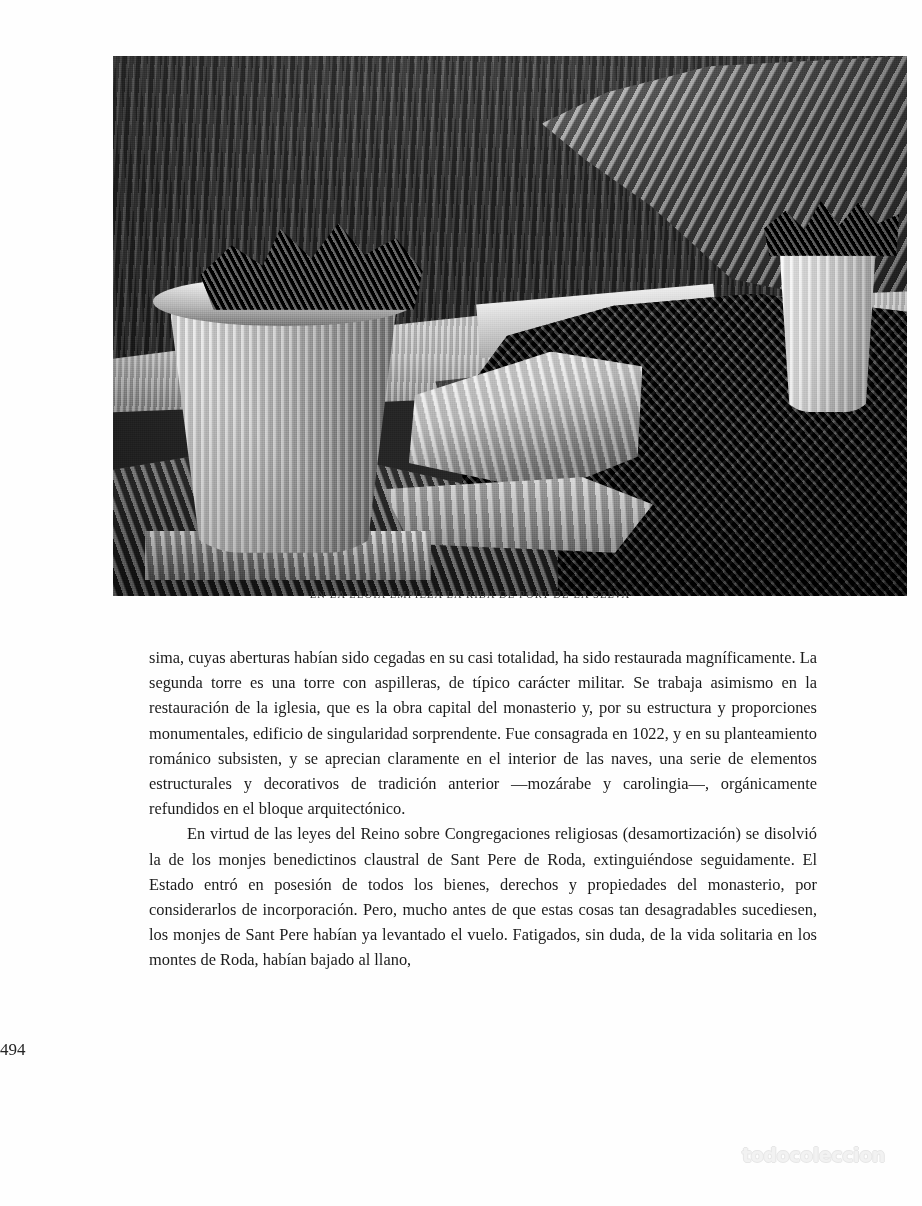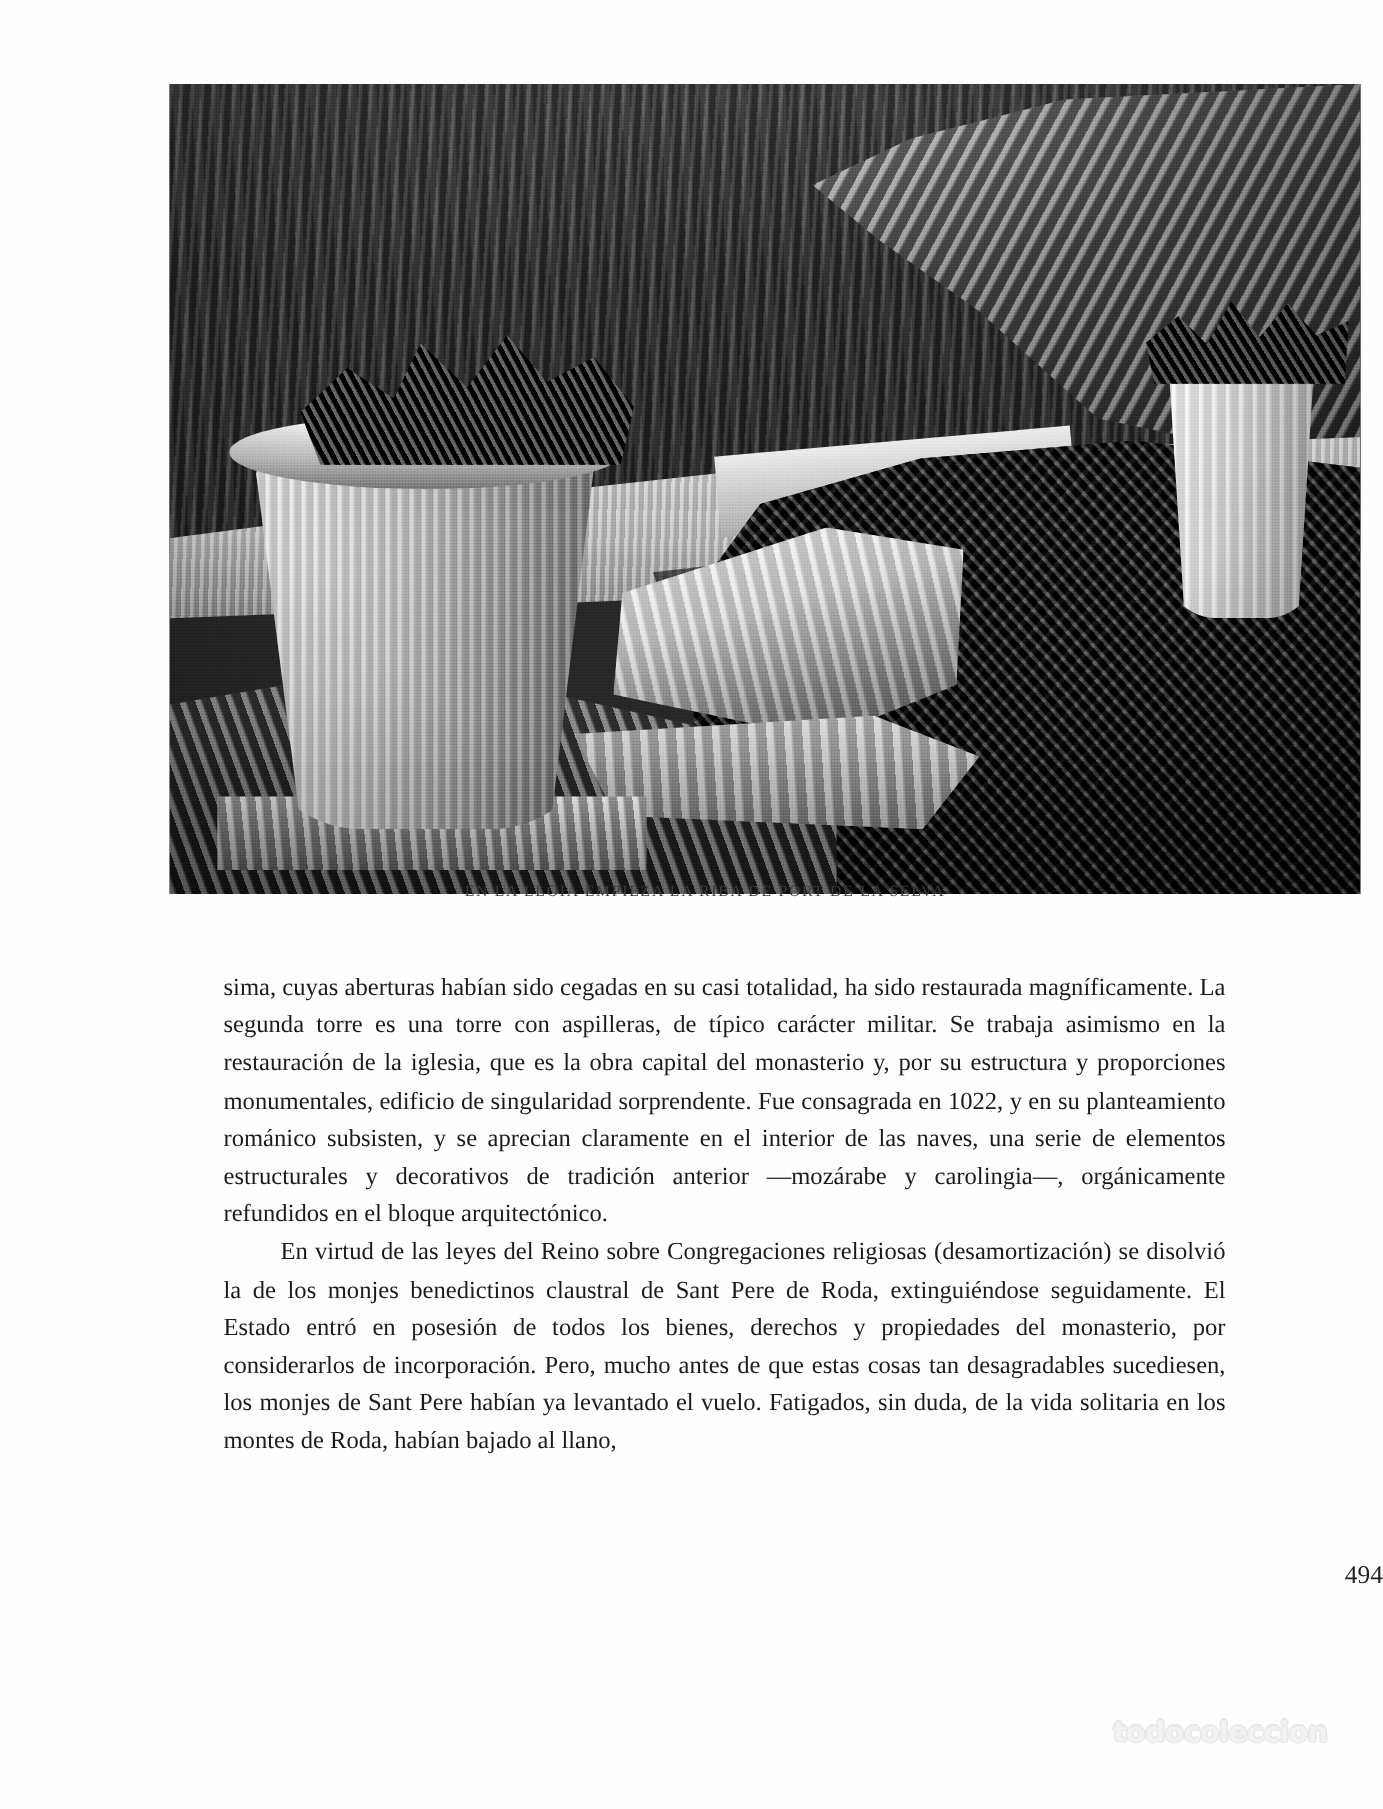--- a/index.html
+++ b/index.html
@@ -326,21 +326,21 @@
   .body p.indent {
     text-indent: 38px;
   }
 
   
   .folio {
     position: absolute;
     left: 0;
     top: 1040px;
     width: 922px;
-    text-align: right;
+    text-align: left;
     font-family: "Liberation Serif", serif;
     font-size: 17px;
     color: #242424;
   }
 
   
   .watermark {
     position: absolute;
     left: 742px;
     top: 1144px;

